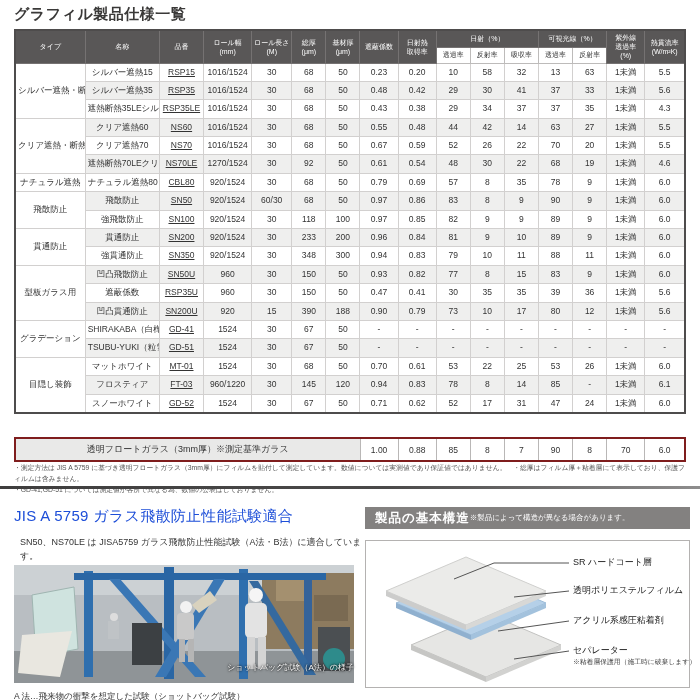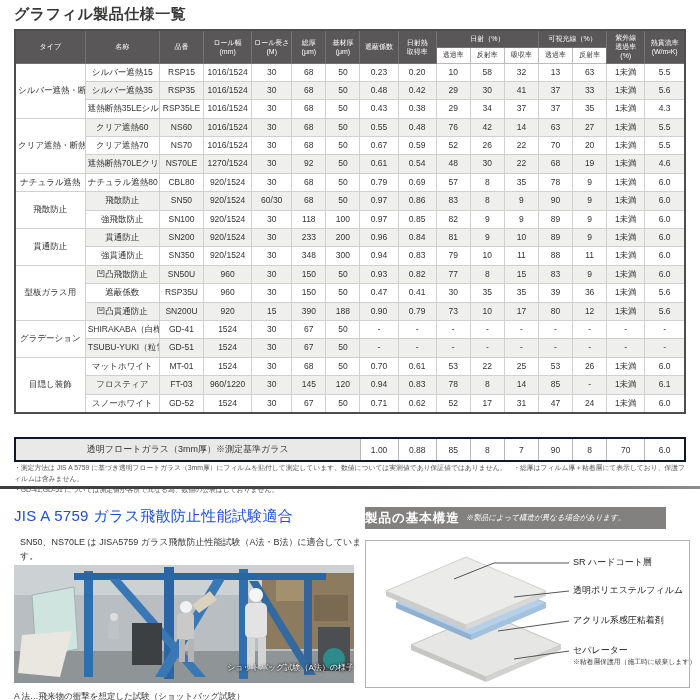--- a/index.html
+++ b/index.html
@@ -20,49 +20,49 @@
   table.spec th{border:1px solid #757272;}
   table.spec th.sub{background:#ffffff;color:#333;border:1px solid #bdbbba;font-size:7px;}
   table.spec td{
     border:1px solid #d2d0cf;font-size:8.5px;text-align:center;
     padding:0 2px;height:17.4px;background:#fff;line-height:1.1;
     overflow:hidden;white-space:nowrap;
   }
   tr.even td{background:#efefee;}
   td.type-cell{background:#fff !important;text-align:left;font-size:7px;padding-left:4px;white-space:normal;border:1px solid #a2a09f;}
   td.name-cell{text-align:left;font-size:7px;padding-left:4px;}
-  td.code-cell{text-align:left;font-size:8px;padding-left:3px;}
+  td.code-cell{text-align:left;font-size:8px;padding-left:3px;text-decoration:underline;}
   td.roll-cell{font-size:8px;}
   tr.group-start td{border-top:1px solid #8f8d8c;}
 
   
   #ref-table-wrap{left:14px;top:437px;width:672px;}
-  table.ref{width:672px;table-layout:fixed;border-collapse:collapse;border:2px solid #0f172a;}
+  table.ref{width:672px;table-layout:fixed;border-collapse:collapse;border:2px solid #7f1d1d;}
   table.ref td{border:1px solid #b9b7b6;font-size:8.5px;text-align:center;height:19px;background:#fff;}
   table.ref td.ref-label{background:#e9e9e8;font-size:9px;}
 
   #notes{left:14px;top:462px;width:676px;}
   #notes div{font-size:6.8px;color:#555;line-height:1.65;}
 
   #divider{left:0;top:486px;width:700px;height:3px;
     background:linear-gradient(to right,#3f3e3e 0%,#4a4949 55%,#8e8d8d 100%);}
 
   
   #jis-heading{left:14px;top:507px;font-size:15px;font-weight:normal;color:#1d4ed8;letter-spacing:.3px;}
   #jis-body{left:20px;top:536px;width:344px;font-size:9px;line-height:1.55;color:#333;white-space:pre-line;}
   #photo-wrap{left:14px;top:565px;width:340px;height:118px;}
   #photo-caption{left:14px;top:662px;width:340px;text-align:right;font-size:8px;color:#fff;
     text-shadow:0 0 2px #000,0 0 3px #000;}
   #photo-note{left:14px;top:691px;width:400px;font-size:8.5px;color:#333;}
 
   
-  #structure-bar{left:365px;top:507px;width:301px;height:22px;background:#838180;
-    display:flex;align-items:center;padding-left:0;box-sizing:border-box;}
+  #structure-bar{left:365px;top:507px;width:325px;height:22px;background:#838180;
+    display:flex;align-items:center;padding-left:10px;box-sizing:border-box;}
   #structure-bar .t1{color:#fff;font-size:12.5px;font-weight:bold;letter-spacing:1px;}
-  #structure-bar .t2{color:#fff;font-size:7.5px;margin-left:6px;font-style:italic;}
+  #structure-bar .t2{color:#fff;font-size:7.5px;}
   #structure-box{left:365px;top:540px;width:325px;height:148px;background:#fff;
     border:1px solid #b4b2b1;box-sizing:border-box;}
   .layer-label{position:absolute;font-size:9px;color:#222;font-weight:normal;white-space:nowrap;}
   .layer-note{position:absolute;font-size:6.8px;color:#444;white-space:nowrap;}
 </style>
 </head>
 <body>
 
 <div class="abs" id="page-title">グラフィル製品仕様一覧</div>
 
@@ -174,21 +174,21 @@
         <tr class="even group-start">
           <td rowspan="3" class="type-cell">クリア遮熱・断熱</td>
           <td class="name-cell">クリア遮熱60</td>
           <td class="code-cell">NS60</td>
           <td class="roll-cell">1016/1524</td>
           <td class="num-cell">30</td>
           <td class="num-cell">68</td>
           <td class="num-cell">50</td>
           <td class="num-cell">0.55</td>
           <td class="num-cell">0.48</td>
-          <td class="num-cell">76</td>
+          <td class="num-cell">44</td>
           <td class="num-cell">42</td>
           <td class="num-cell">14</td>
           <td class="num-cell">63</td>
           <td class="num-cell">27</td>
           <td class="num-cell">1未満</td>
           <td class="num-cell">5.5</td>
         </tr>
         <tr>
           <td class="name-cell">クリア遮熱70</td>
           <td class="code-cell">NS70</td>

